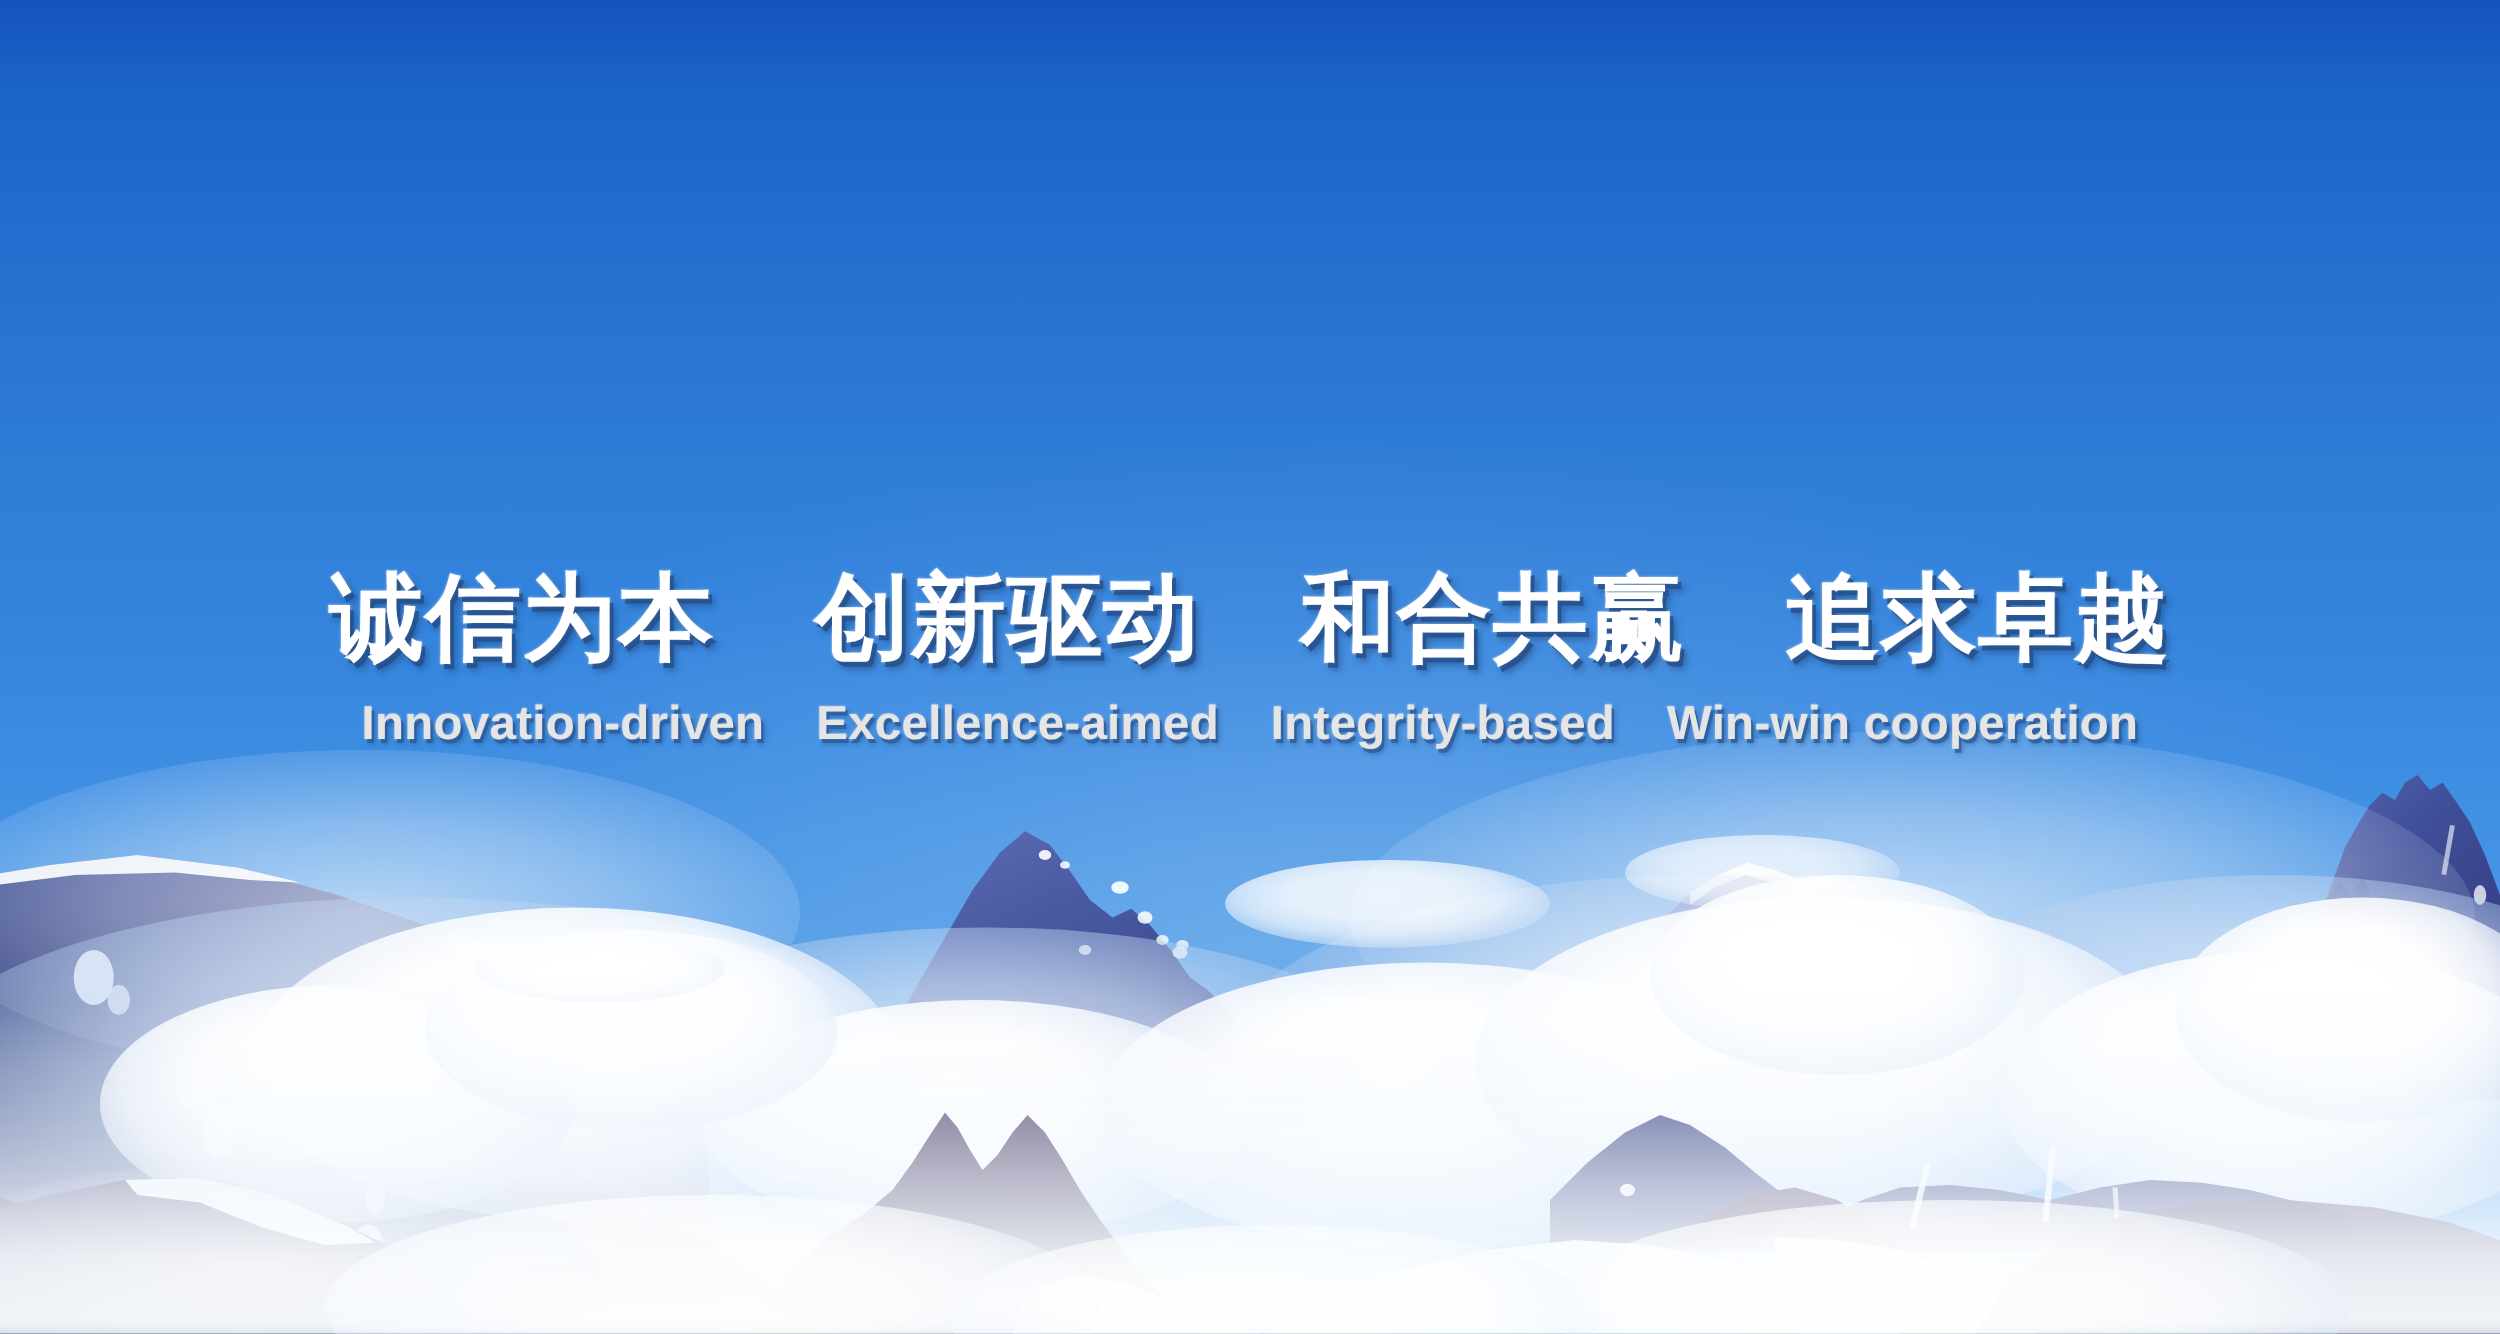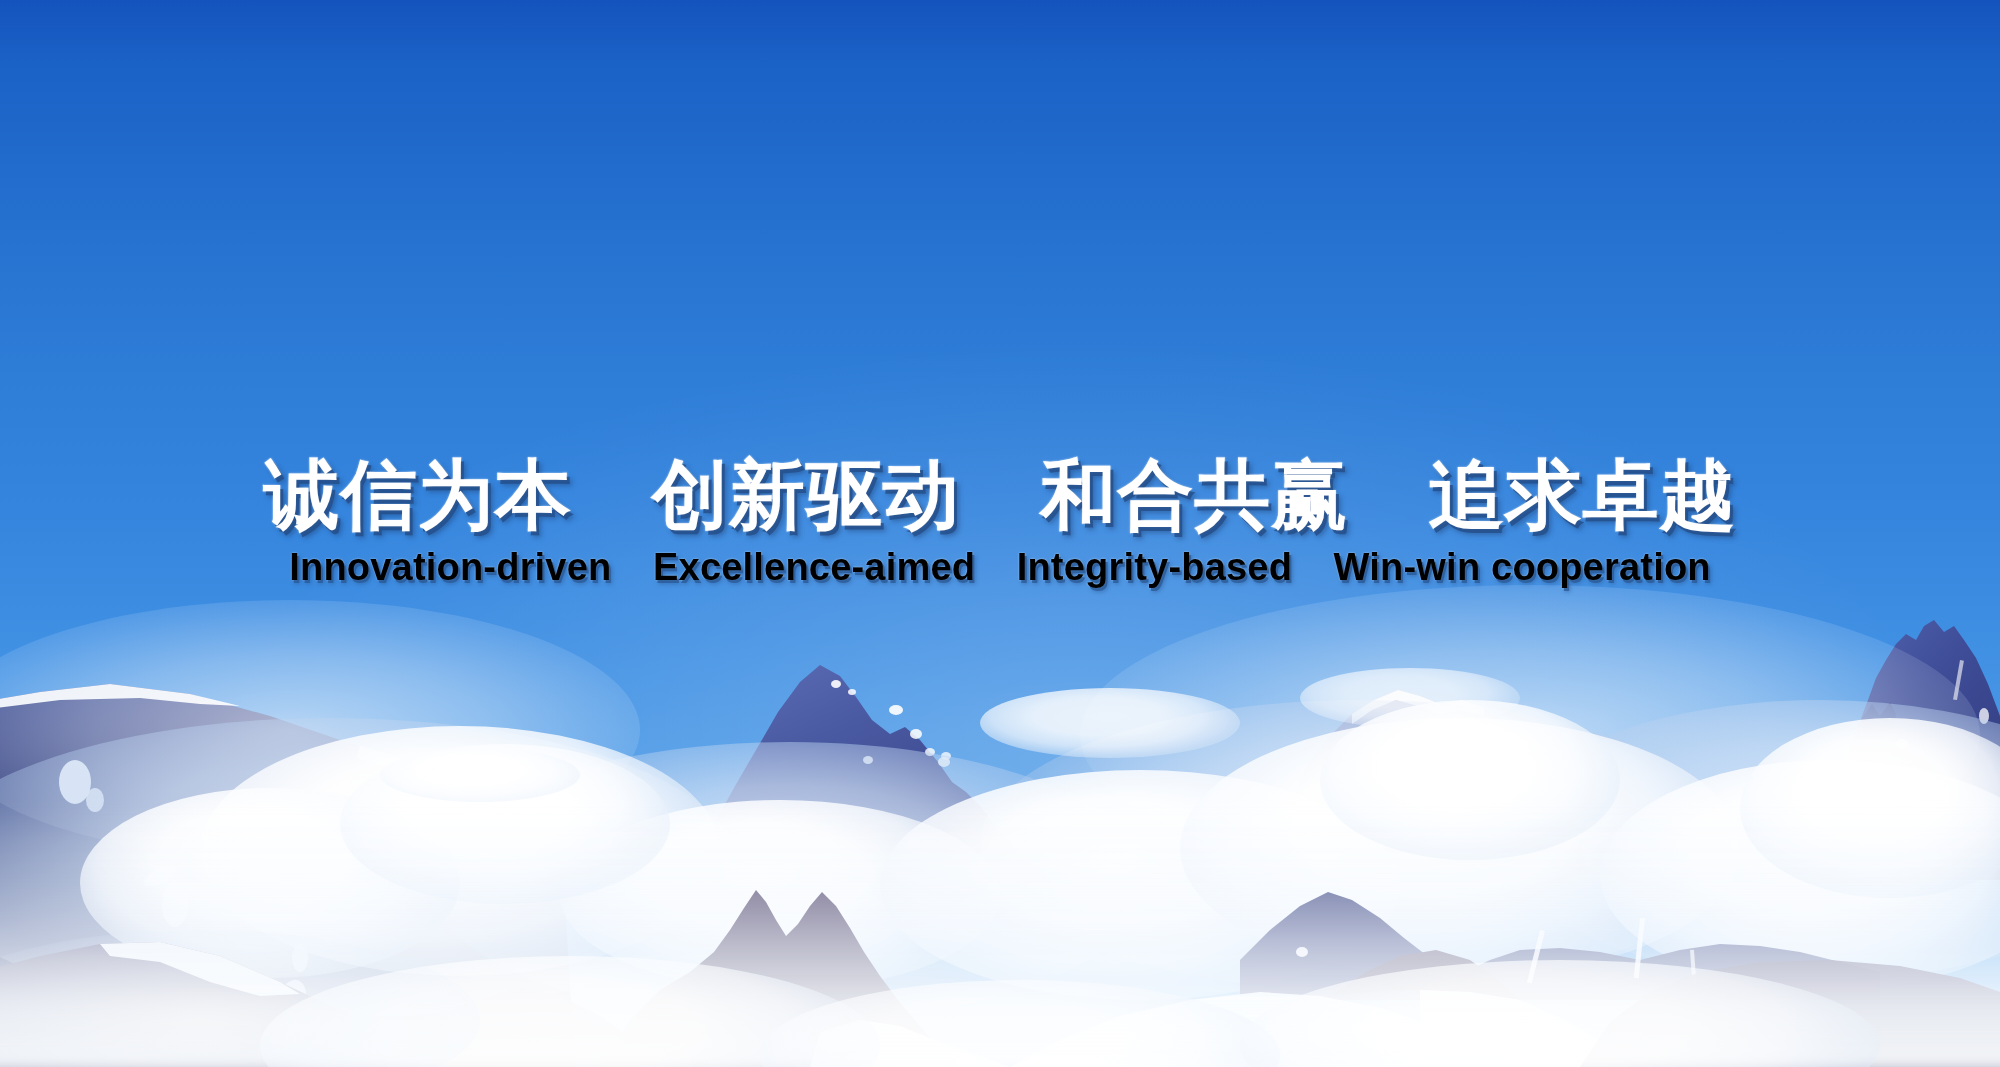--- a/index.html
+++ b/index.html
@@ -113,24 +113,24 @@
     color: #ffffff;
     letter-spacing: 1px;
     white-space: nowrap;
     text-shadow:
        3px 4px 0 rgba(36,78,136,0.80),
        5px 6px 5px rgba(28,62,112,0.45),
        0 0 2px rgba(255,255,255,0.75);
   }
   .slogan-cn .gap { display: inline-block; width: 36px; }
   .slogan-en {
-    margin-top: 12px;
+    margin-top: 24px;
     font-size: 38px;
     font-weight: 700;
-    color: #000000;
+    color: #e5e5e5;
     letter-spacing: 0.2px;
     white-space: nowrap;
     text-shadow:
        2px 3px 0 rgba(40,86,146,0.70),
        3px 4px 4px rgba(30,66,118,0.40),
        0 0 2px rgba(255,255,255,0.6);
   }
   .slogan-en .gap { display: inline-block; width: 20px; }
 </style>
 </head>

